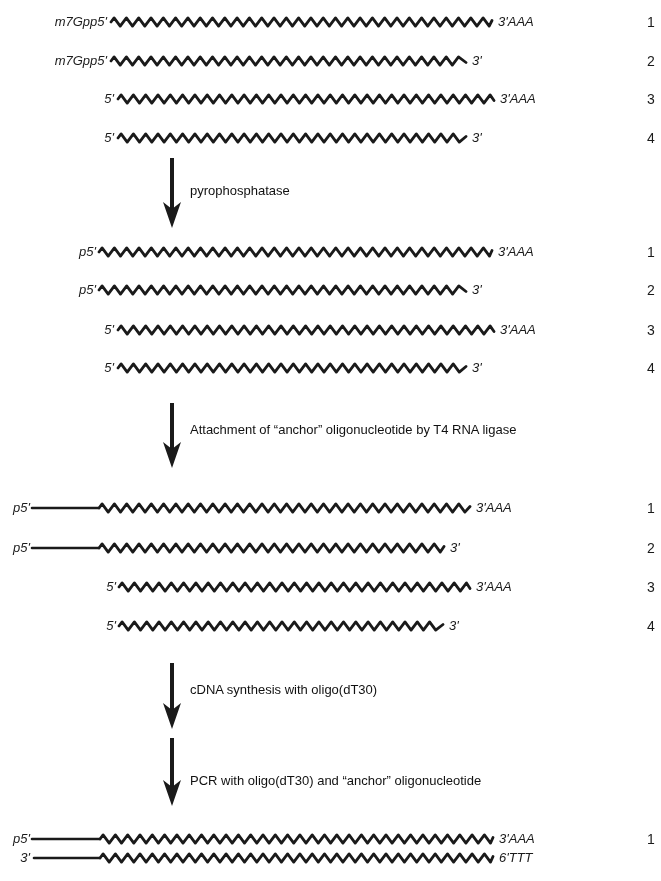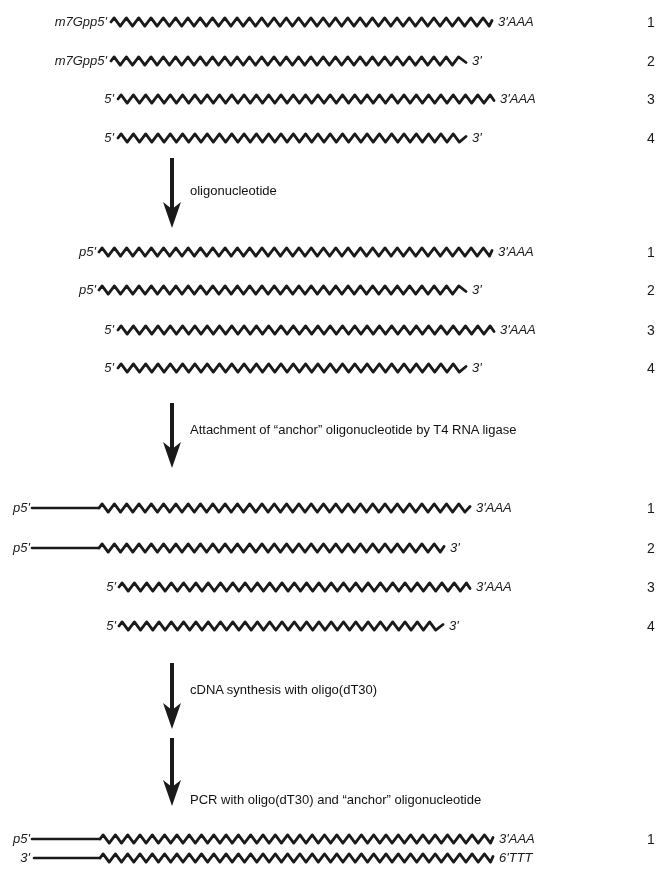--- a/index.html
+++ b/index.html
@@ -116,17 +116,17 @@
     <div class="strand-right-label" style="left: 476px; top: 578px;">3'AAA</div>
     <div class="strand-number" style="left: 641px; top: 578px;">3</div>
     <div class="strand-left-label" style="left: 0px; width: 116px; top: 617px;">5'</div>
     <div class="strand-right-label" style="left: 449px; top: 617px;">3'</div>
     <div class="strand-number" style="left: 641px; top: 617px;">4</div>
     <div class="strand-left-label" style="left: 0px; width: 30px; top: 830px;">p5'</div>
     <div class="strand-right-label" style="left: 499px; top: 830px;">3'AAA</div>
     <div class="strand-number" style="left: 641px; top: 830px;">1</div>
     <div class="strand-left-label" style="left: 0px; width: 30px; top: 849px;">3'</div>
     <div class="strand-right-label" style="left: 499px; top: 849px;">6'TTT</div>
-    <div class="step-label" style="left: 190px; top: 182px;">oligonucleotide</div>
+    <div class="step-label" style="left: 190px; top: 182px;">pyrophosphatase</div>
     <div class="step-label" style="left: 190px; top: 421px;">Attachment of “anchor” oligonucleotide by T4 RNA ligase</div>
     <div class="step-label" style="left: 190px; top: 681px;">cDNA synthesis with oligo(dT30)</div>
-    <div class="step-label" style="left: 190px; top: 791px; text-align: center;">PCR with oligo(dT30) and “anchor” oligonucleotide</div>
+    <div class="step-label" style="left: 190px; top: 772px; text-align: center;">PCR with oligo(dT30) and “anchor” oligonucleotide</div>
   </div>
 
 </body></html>

